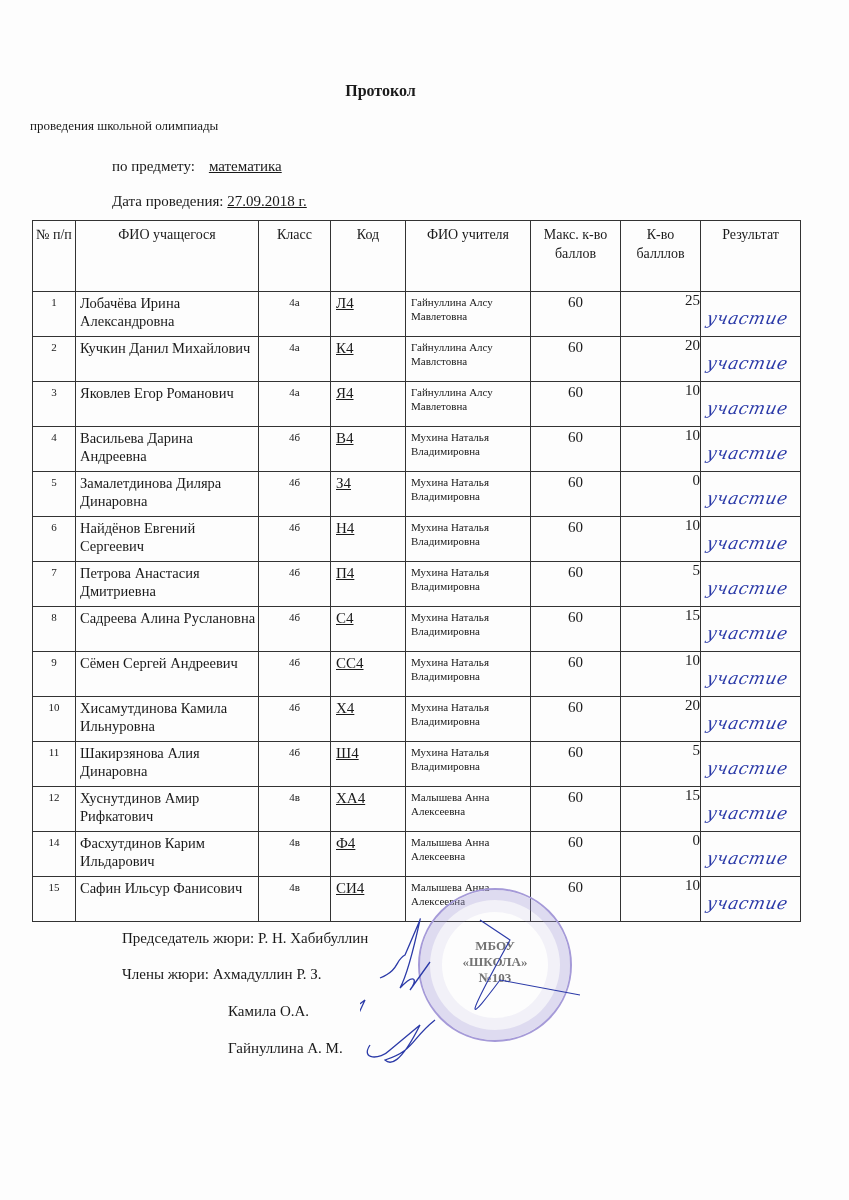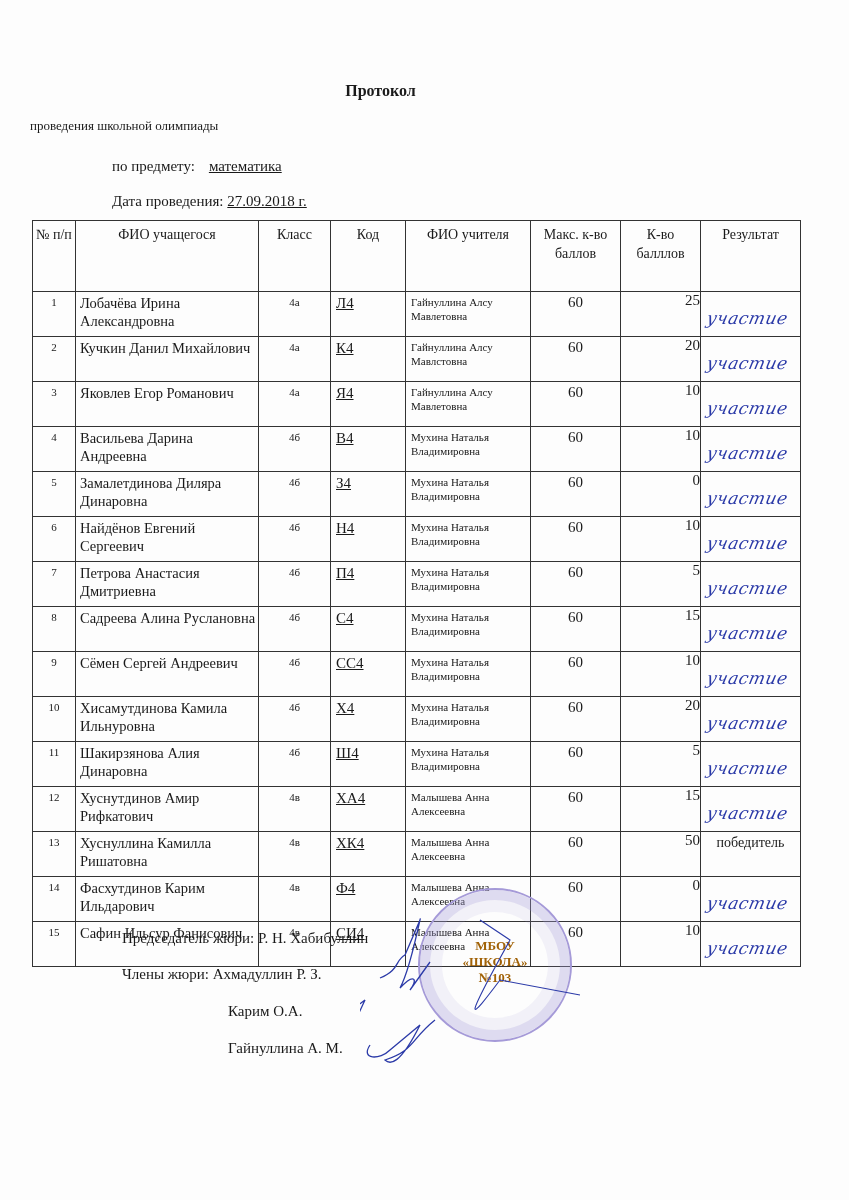--- a/index.html
+++ b/index.html
@@ -27,21 +27,21 @@
   .c-max { font-size: 15px; text-align: center; padding-top: 2px !important; }
   .c-score { font-size: 15px; text-align: right; padding-top: 0 !important; }
   .c-result { position: relative; font-size: 14px; text-align: center; }
   .hand { position: absolute; left: 6px; top: 16px; color: #2b3aa8; font-family: "DejaVu Serif", serif;
           font-style: italic; font-size: 17px; letter-spacing: 0.5px; transform: skewX(-12deg); }
   .plain { display: block; padding-top: 3px; }
 
   .jury { position: absolute; font-size: 15px; }
   .stamp { position: absolute; left: 418px; top: 888px; width: 150px; height: 150px; border-radius: 50%;
            border: 2px solid #a59ad8; box-shadow: inset 0 0 0 10px rgba(165,154,216,0.25), inset 0 0 0 22px rgba(165,154,216,0.12);
-           color: #a16207; text-align: center; font-size: 13px; font-weight: bold; line-height: 16px; }
+           color: #737373; text-align: center; font-size: 13px; font-weight: bold; line-height: 16px; }
   .stamp .inner { position: absolute; top: 48px; left: 0; width: 100%; }
   .sig { position: absolute; }
 </style>
 </head>
 <body>
 
 <div class="title">Протокол</div>
 <div class="subtitle">проведения школьной олимпиады</div>
 <div class="subject">
   <span>по предмету:</span><span class="val">математика</span>
@@ -213,32 +213,20 @@
         <td class="c-class">4в</td>
         <td class="c-code">ХА4</td>
         <td class="c-teacher">Малышева Анна Алексеевна</td>
         <td class="c-max">60</td>
         <td class="c-score">15</td>
         <td class="c-result">
           <span class="hand">участие</span>
         </td>
       </tr>
       <tr>
-        <td class="c-num">13</td>
-        <td class="c-name">Хуснуллина Камилла Ришатовна</td>
-        <td class="c-class">4в</td>
-        <td class="c-code">ХК4</td>
-        <td class="c-teacher">Малышева Анна Алексеевна</td>
-        <td class="c-max">60</td>
-        <td class="c-score">50</td>
-        <td class="c-result">
-          <span class="plain">победитель</span>
-        </td>
-      </tr>
-      <tr>
         <td class="c-num">14</td>
         <td class="c-name">Фасхутдинов Карим Ильдарович</td>
         <td class="c-class">4в</td>
         <td class="c-code">Ф4</td>
         <td class="c-teacher">Малышева Анна Алексеевна</td>
         <td class="c-max">60</td>
         <td class="c-score">0</td>
         <td class="c-result">
           <span class="hand">участие</span>
         </td>
@@ -253,21 +241,21 @@
         <td class="c-score">10</td>
         <td class="c-result">
           <span class="hand">участие</span>
         </td>
       </tr>
     </tbody>
 </table>
 
 <div class="jury" style="top:930px;left:122px;">Председатель жюри: Р. Н. Хабибуллин</div>
 <div class="jury" style="top:966px;left:122px;">Члены жюри: Ахмадуллин Р. З.</div>
-<div class="jury" style="top:1003px;left:228px;">Карим О.А.</div>
+<div class="jury" style="top:1003px;left:228px;">Камила О.А.</div>
 <div class="jury" style="top:1040px;left:228px;">Гайнуллина А. М.</div>
 
 <div class="stamp">
   <div class="inner">
     <div>МБОУ</div>
     <div>«ШКОЛА»</div>
     <div>№103</div>
   </div>
 </div>
 

